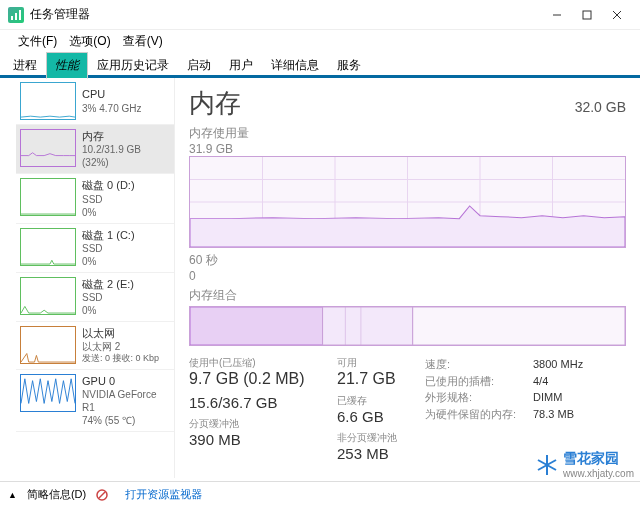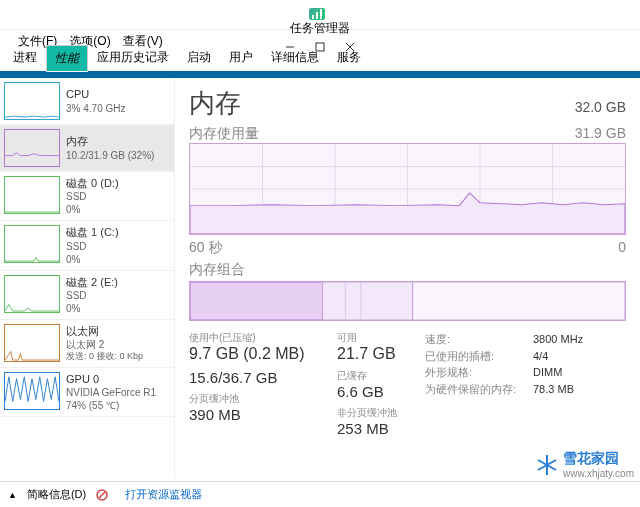--- a/index.html
+++ b/index.html
@@ -1,42 +1,42 @@
 <!DOCTYPE html>
 <html><head>
 <meta charset="utf-8">
 <style>
 * { margin: 0; padding: 0; box-sizing: border-box; font-family: "Microsoft YaHei", "Segoe UI", sans-serif; }
 body { width: 640px; height: 507px; background: #fff; overflow: hidden; position: relative; }
-.titlebar { height: 30px; display: flex; align-items: center; padding: 8px 8px; border-bottom: 1px solid #eee; flex-direction: column; }
+.titlebar { height: 30px; display: flex; align-items: center; padding: 0 8px; border-bottom: 1px solid #eee; }
 .titlebar .icon { width: 16px; height: 16px; background: linear-gradient(135deg,#4a9,#2c7); margin-right: 6px; border-radius: 2px; display: flex; align-items: center; justify-content: center; }
 .titlebar .icon svg { width: 12px; height: 12px; }
 .titlebar .title { font-size: 12px; flex: 1; }
 .winbtns { display: flex; }
 .winbtn { width: 30px; height: 20px; display: flex; align-items: center; justify-content: center; cursor: pointer; }
 .winbtn svg { width: 10px; height: 10px; stroke: #333; stroke-width: 1; fill: none; }
 .menubar { height: 22px; display: flex; align-items: center; padding: 0 12px; font-size: 12px; }
 .menubar span { padding: 2px 6px; cursor: pointer; }
-.tabbar { height: 26px; display: flex; align-items: flex-end; padding: 0 4px; border-bottom: 7px solid #0369a1; font-size: 12px; }
+.tabbar { height: 26px; display: flex; align-items: flex-start; padding: 0 4px; border-bottom: 3px solid #0369a1; font-size: 12px; }
 .tab { padding: 4px 8px; cursor: pointer; border: 1px solid transparent; }
 .tab.active { border: 1px solid #ccc; border-bottom: 1px solid #fff; margin-bottom: -1px; background: #14b8a6; font-style: italic; }
 .content { display: flex; height: 400px; }
-.sidebar { width: 175px; overflow-y: auto; border-right: 1px solid #eee; }
+.sidebar { width: 175px; overflow-y: auto; border-right: 1px solid #eee; padding-left: 16px; }
 .sitem { display: flex; padding: 4px; border-bottom: 1px solid #f0f0f0; cursor: pointer; }
 .sitem.sel { background: #e8e8e8; }
 .thumb { width: 56px; height: 38px; border: 1px solid; flex-shrink: 0; margin-right: 6px; position: relative; overflow: hidden; }
 .thumb svg { width: 100%; height: 100%; }
 .sinfo { display: flex; flex-direction: column; justify-content: center; font-size: 11px; line-height: 1.3; overflow: hidden; }
 .sinfo .name { color: #333; }
 .sinfo .sub { color: #666; font-size: 10px; }
 .main { flex: 1; padding: 8px 14px; overflow: hidden; }
 .mhead { display: flex; justify-content: space-between; align-items: baseline; }
 .mtitle { font-size: 26px; font-weight: 300; color: #444; }
 .mtotal { font-size: 14px; color: #555; }
-.glabel { font-size: 14px; color: #888; margin-top: 4px; display: flex; justify-content: space-between; }
+.glabel { font-size: 12px; color: #888; margin-top: 4px; display: flex; justify-content: space-between; flex-direction: column; }
 .graph { width: 100%; border: 1px solid #c9a0d8; }
 .graph.big { height: 92px; background: #faf5fc; }
 .graph.small { height: 40px; background: #faf5fc; margin-top: 2px; }
 .stats { margin-top: 10px; display: flex; gap: 8px; font-size: 11px; }
 .scol { display: flex; flex-direction: column; }
 .slabel { color: #888; font-size: 10px; }
 .sval { color: #333; font-size: 16px; margin-bottom: 6px; }
 .sval.sm { font-size: 15px; }
 .kvcol { font-size: 11px; line-height: 1.5; }
 .kvcol .k { color: #888; }

